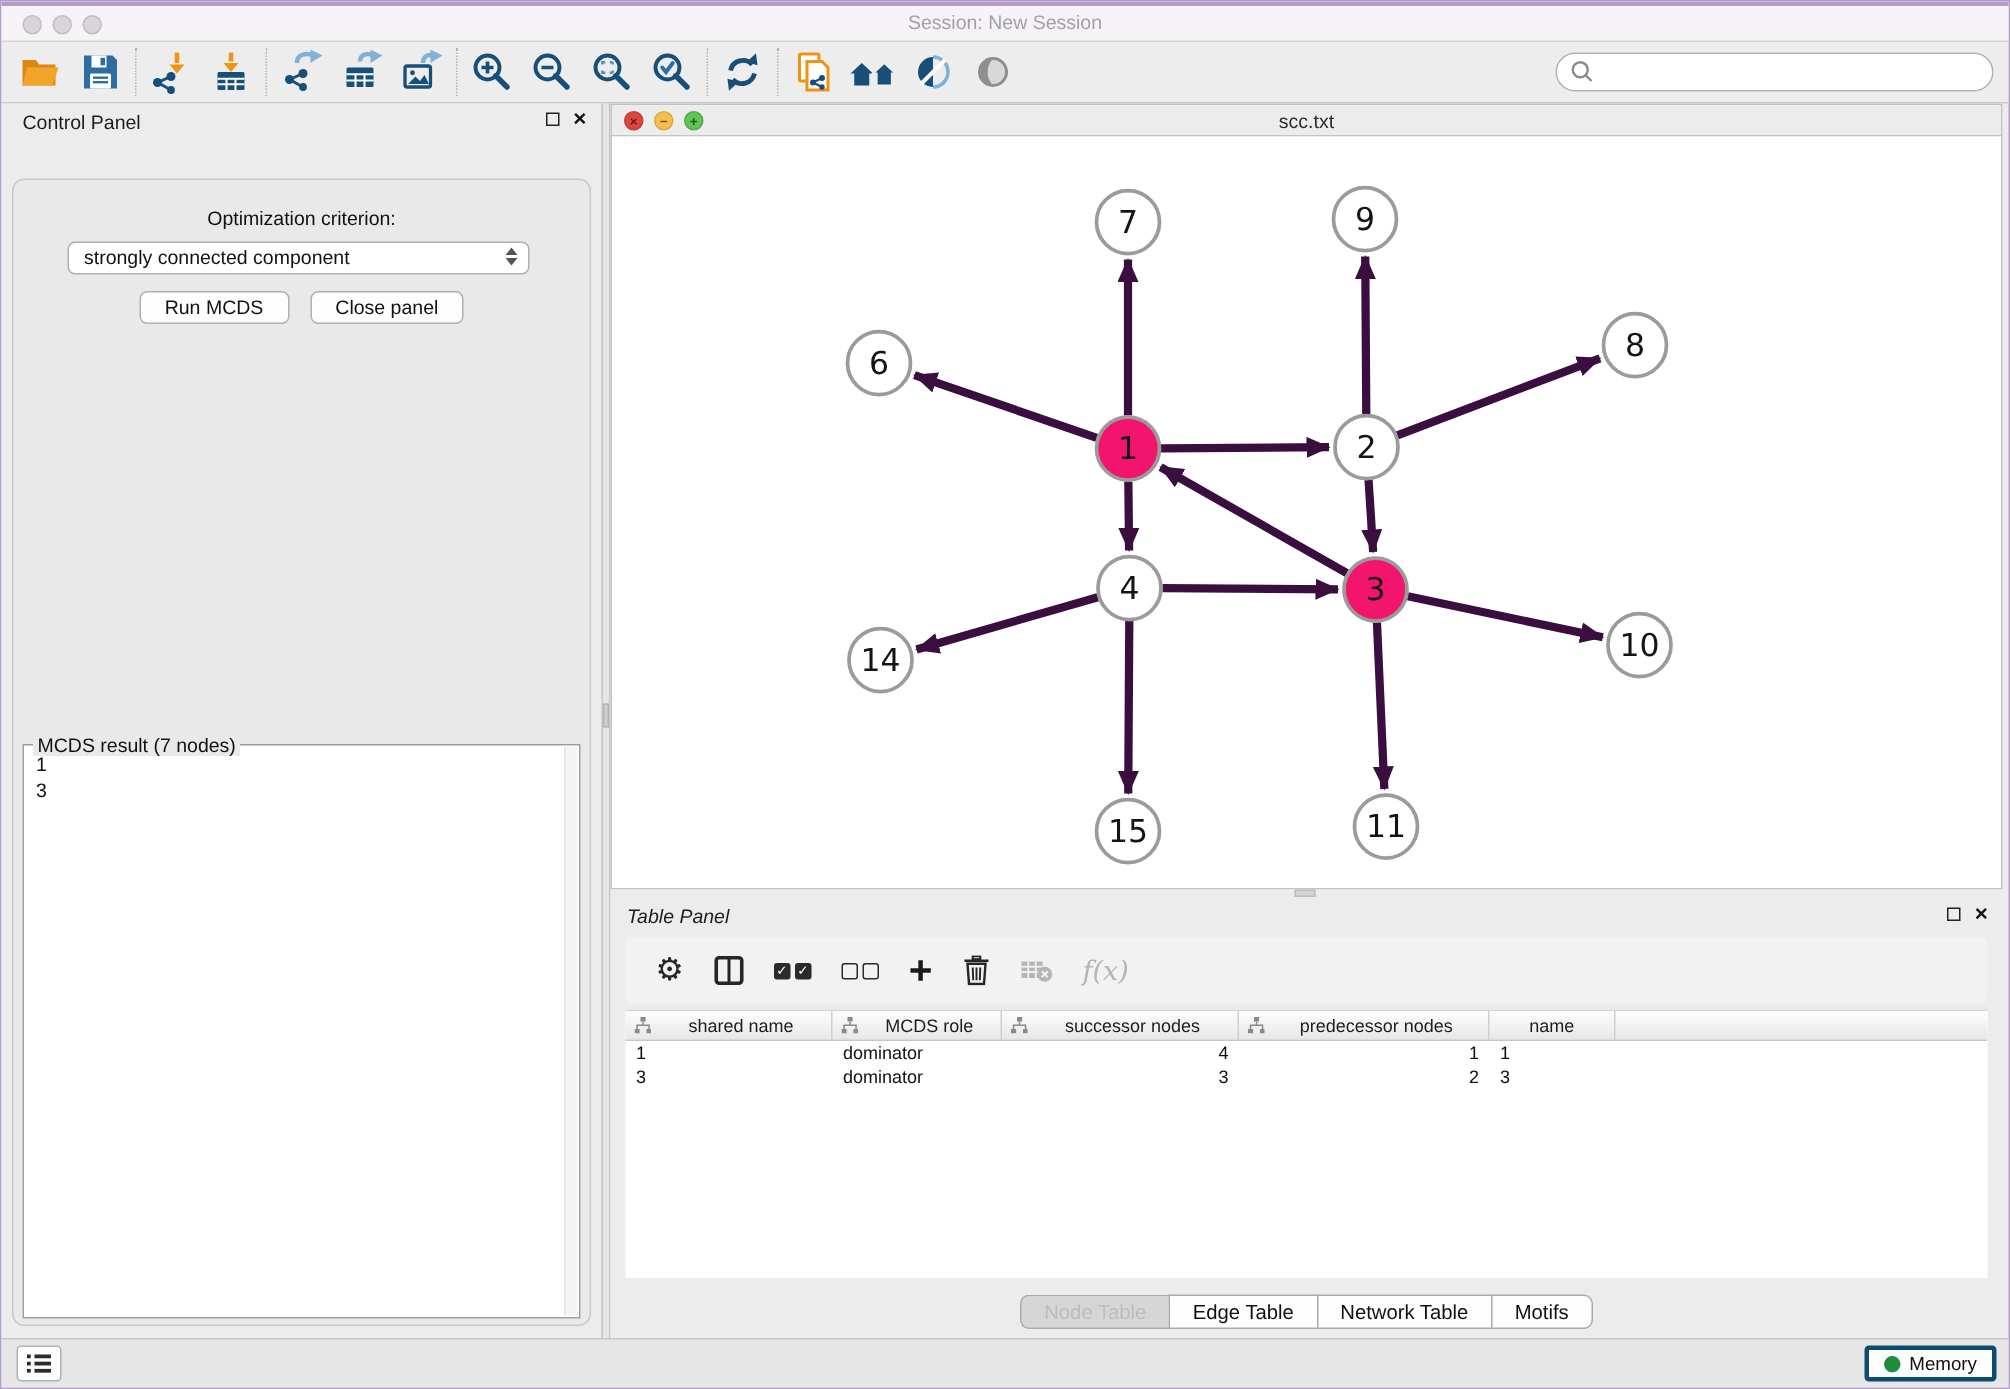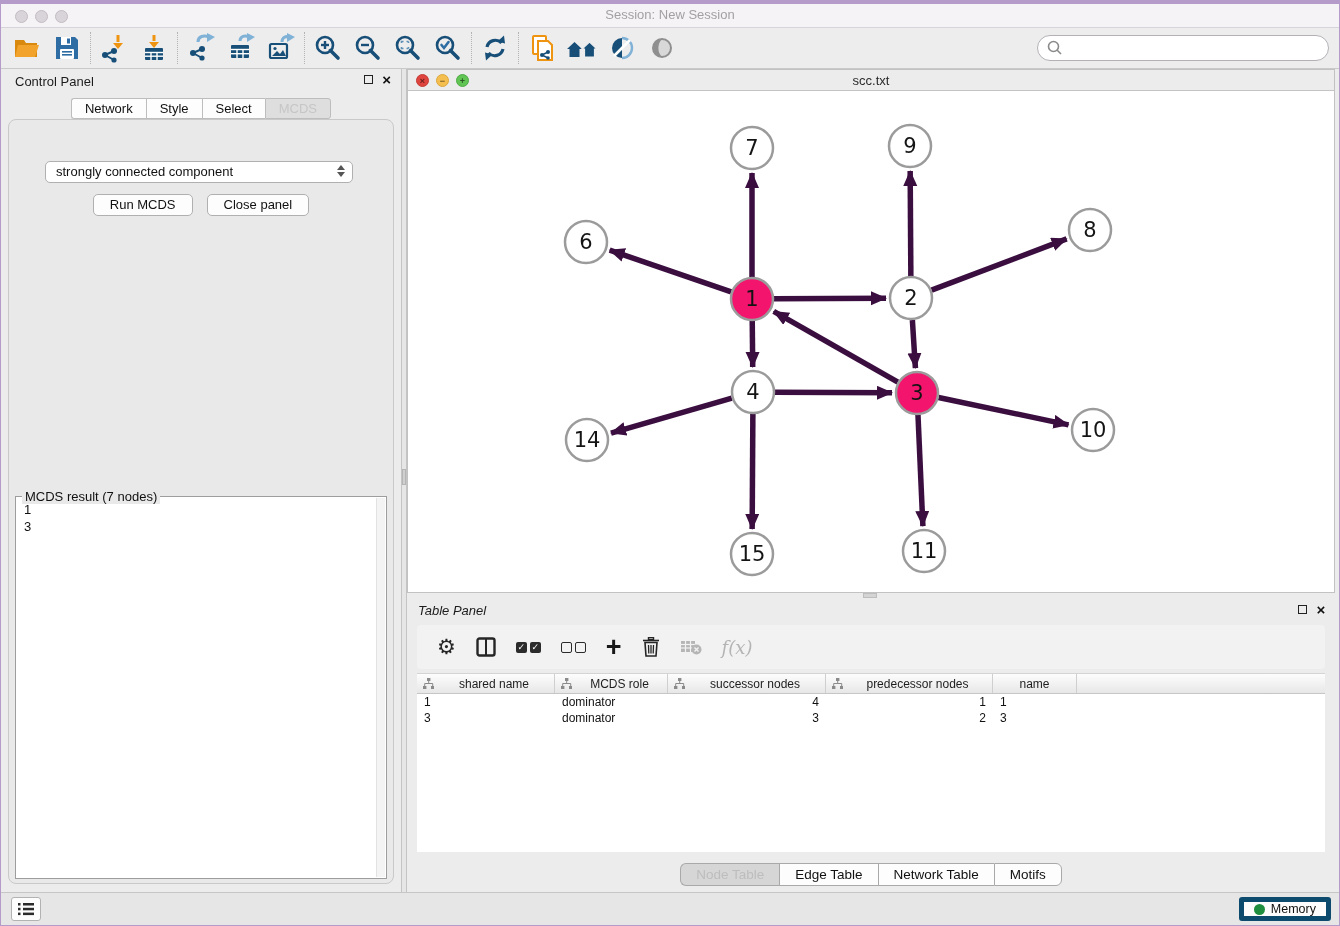--- a/index.html
+++ b/index.html
@@ -81,21 +81,21 @@
   .td { font-size:12px; color:#111; line-height:16px; padding:0 7px; white-space:nowrap; overflow:hidden; }
   #tp-tabs { position:absolute; left:0; right:0; top:264px; display:flex; justify-content:center; }
   .tp-tab { height:23px; line-height:21px; padding:0 15px; font-size:13.5px; background:#fdfdfd; border:1px solid #a9a9a9; border-right:none; color:#111; }
   .tp-tab:first-child { border-radius:6px 0 0 6px;text-align:right; }
   .tp-tab:last-child { border-right:1px solid #a9a9a9; border-radius:0 6px 6px 0; }
   .tp-tab.active { background:#d6d6d6; color:#bdbdbd; }
 
   
   #status-bar { position:absolute; left:0; bottom:0; width:100%; height:33px; background:#e6e6e6; border-top:1px solid #c6c6c6; }
   #list-btn { position:absolute; left:10px; top:4px; width:30px; height:24px; background:#fdfdfd; border:1px solid #b2b2b2; border-radius:3px; display:flex; align-items:center; justify-content:center; }
-  #memory-btn { position:absolute; right:8px; top:4px; height:24px; background:#fdfdfd; border:5px solid #0c4a6e; border-radius:3px; display:flex; align-items:center; gap:6px; padding:0 10px; font-size:12.5px; color:#111; }
+  #memory-btn { position:absolute; right:8px; top:4px; height:24px; background:#fdfdfd; border:3px solid #0c4a6e; border-radius:3px; display:flex; align-items:center; gap:6px; padding:0 10px; font-size:12.5px; color:#111; }
   #memory-btn .dot { width:11px; height:11px; border-radius:50%; background:#1e8e3e; }
 </style>
 </head>
 <body>
 
 <div id="app">
 
   <div id="titlebar">
     <div class="purple-strip"></div>
     <span class="traffic gray" style="left:14px"></span>
@@ -276,27 +276,22 @@
   </div>
 
   <div id="control-panel">
     <div id="cp-header">
       <span class="panel-title">Control Panel</span>
       <span class="win-btns">
         <span class="float-btn"></span>
         <span class="close-btn">×</span>
       </span>
     </div>
-    <div id="cp-tabs">
-        <div class="cp-tab">Network</div>
-        <div class="cp-tab">Style</div>
-        <div class="cp-tab">Select</div>
-        <div class="cp-tab disabled-selected">MCDS</div>
-      </div>
     <div id="cp-body">
+      <div id="opt-label">Optimization criterion:</div>
       <div id="cp-buttons">
         <button class="cp-btn">Run MCDS</button>
         <button class="cp-btn">Close panel</button>
       </div>
       <div id="criterion-select">
         <span>strongly connected component</span>
         <span class="spin">
             <span class="tri-up"></span>
             <span class="tri-down"></span>
           </span>

